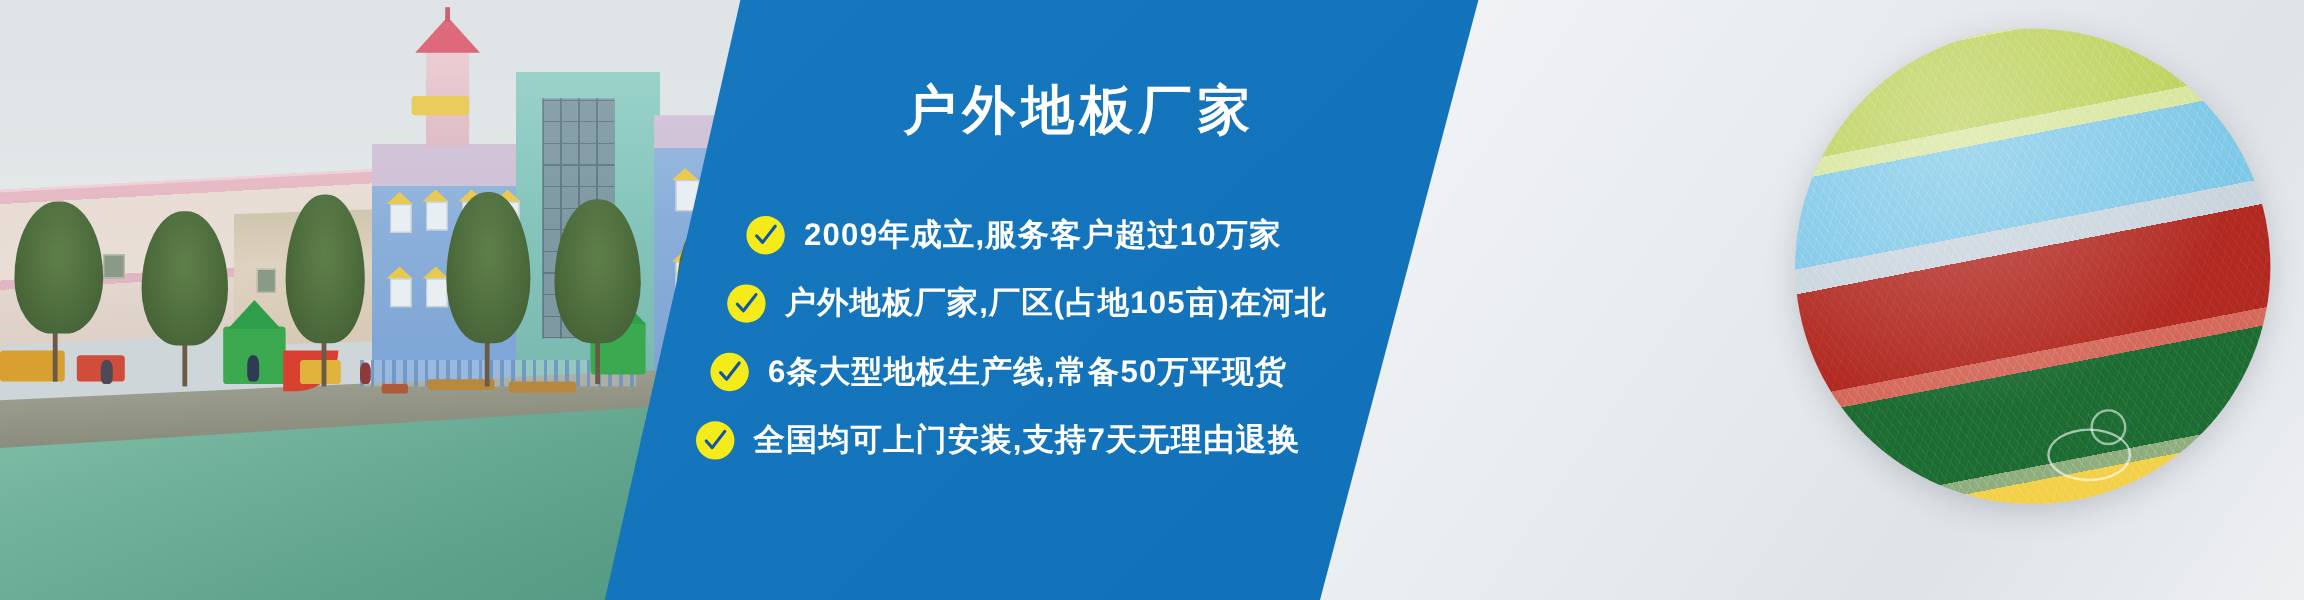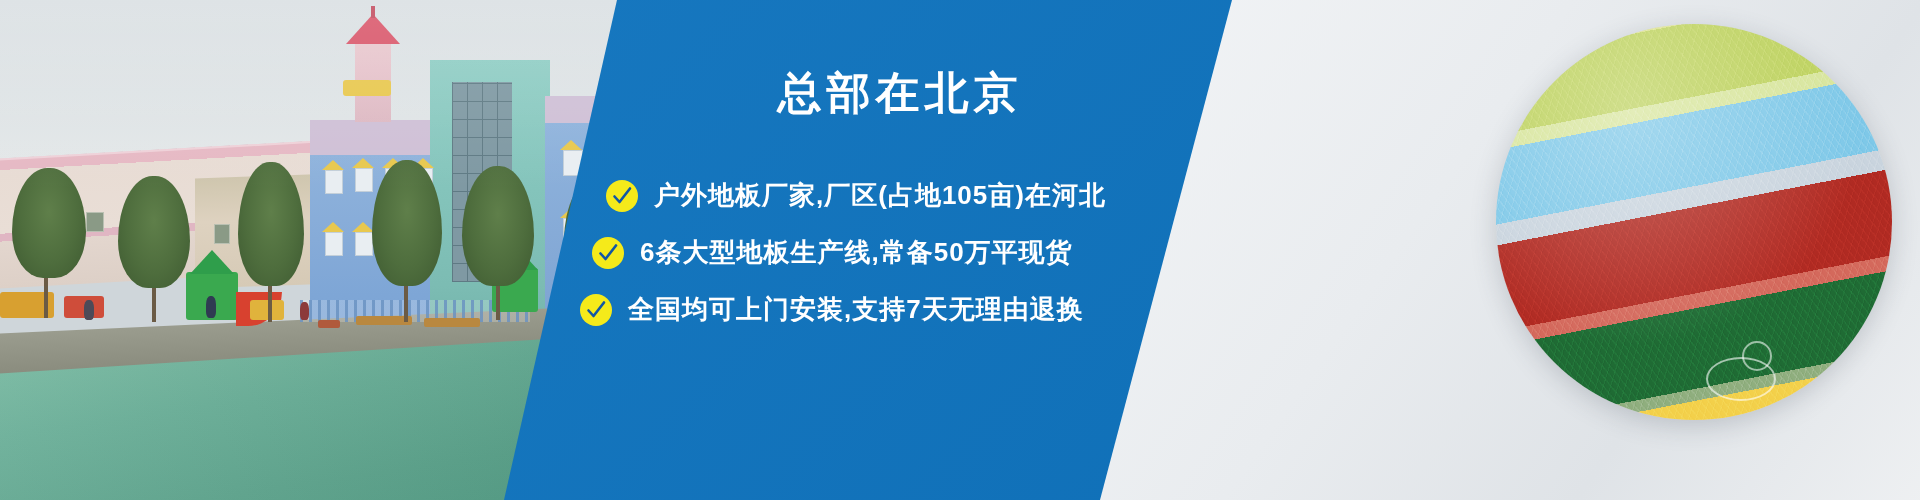--- a/index.html
+++ b/index.html
@@ -354,24 +354,32 @@
   <div class="circle-photo">
     <div class="cp-inner"></div>
     <div class="cp-texture"></div>
     <div class="cp-chick"></div>
     <div class="cp-chick2"></div>
     <div class="cp-gloss"></div>
   </div>
 
   <div class="content">
 
-    <div class="title">总部在北京</div>
+    <div class="title">户外地板厂家</div>
 
     <div class="bullets">
 
+      <div class="bullet b1">
+        <span class="check">
+          <svg width="20" height="20" viewBox="0 0 20 20" aria-hidden="true">
+            <path d="M2.5 10.5 L7.5 16 L18 2.5" fill="none" stroke="#1156a6" stroke-width="2.6" stroke-linecap="round" stroke-linejoin="round"></path>
+          </svg>
+        </span>
+        <span class="bullet-text">2009年成立,服务客户超过10万家</span>
+      </div>
 
       <div class="bullet b2">
         <span class="check">
           <svg width="20" height="20" viewBox="0 0 20 20" aria-hidden="true">
             <path d="M2.5 10.5 L7.5 16 L18 2.5" fill="none" stroke="#1156a6" stroke-width="2.6" stroke-linecap="round" stroke-linejoin="round"></path>
           </svg>
         </span>
         <span class="bullet-text">户外地板厂家,厂区(占地105亩)在河北</span>
       </div>
 

